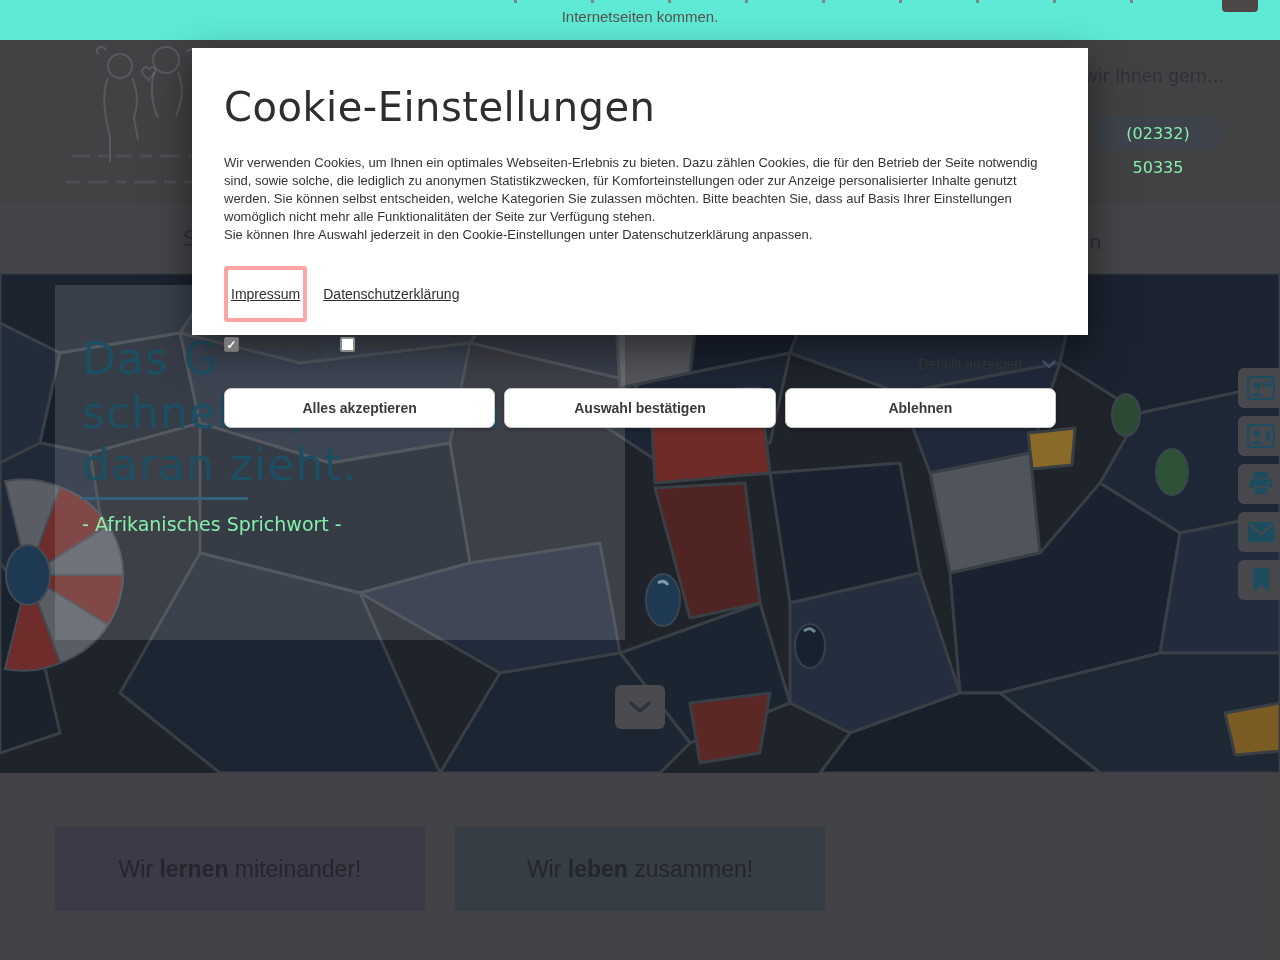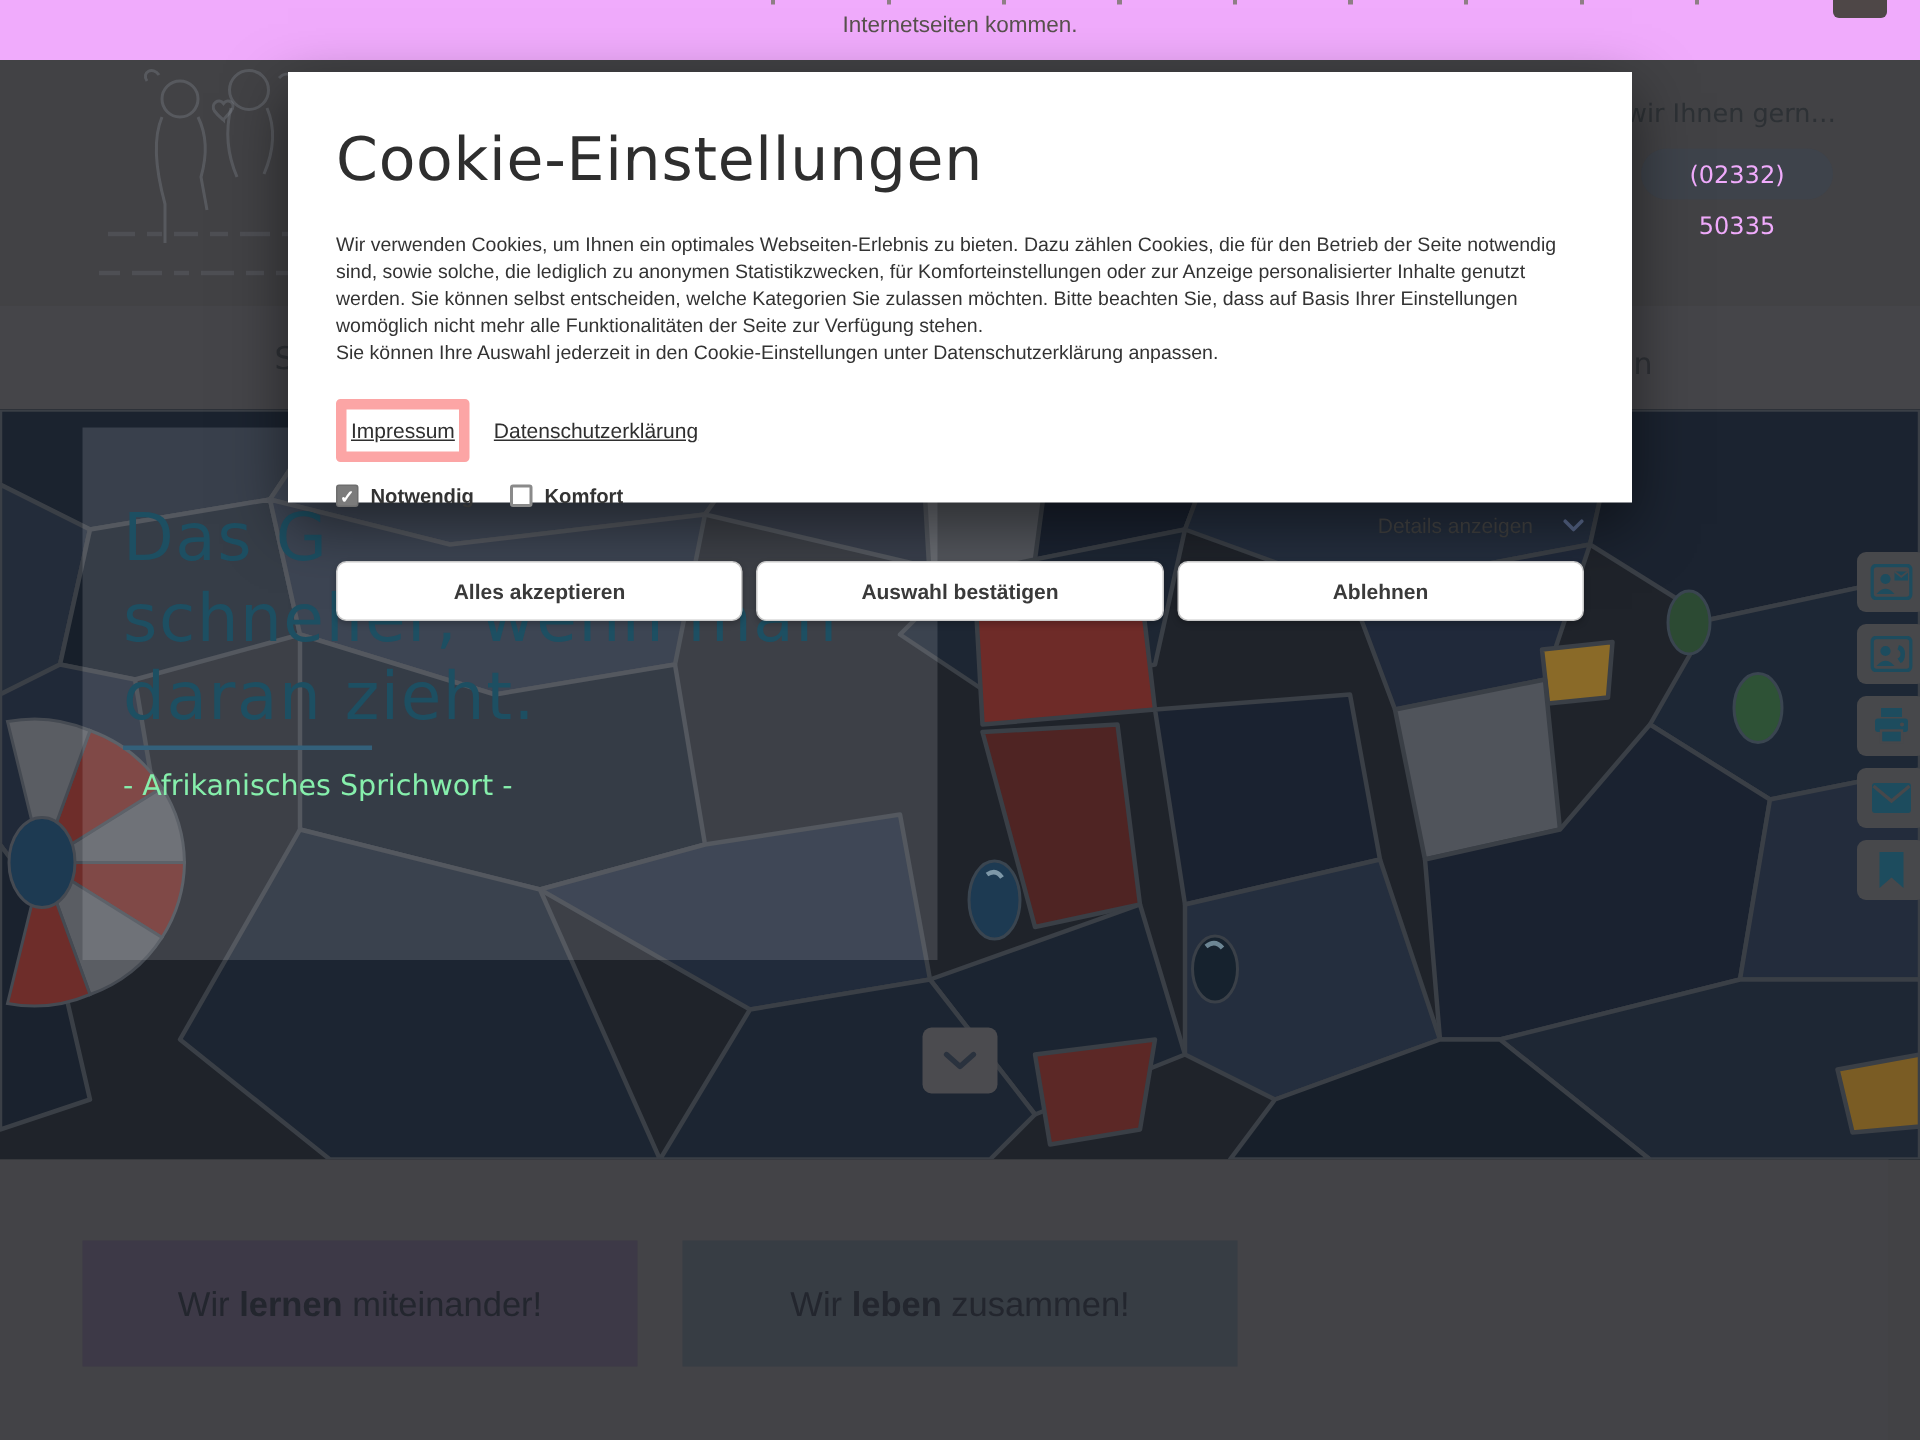--- a/index.html
+++ b/index.html
@@ -1,34 +1,34 @@
 <!DOCTYPE html>
 <html><head>
 <meta charset="utf-8">
 <style>
   html,body{margin:0;padding:0;background:#2b2b2e;}
   *{box-sizing:border-box;font-family:"Liberation Sans",sans-serif;}
   .stage{position:relative;width:1280px;height:960px;overflow:hidden;background:#424245;}
 
   
-  .topbar{position:absolute;left:0;top:0;width:1280px;height:40px;background:#f0abfc;}
+  .topbar{position:absolute;left:0;top:0;width:1280px;height:40px;background:#5eead4;}
   .topbar-marks{position:absolute;left:440px;top:0;width:730px;height:3px;
     background:repeating-linear-gradient(90deg,transparent 0 74px,rgba(125,118,112,.85) 74px 77px);}
   .topbar-text{position:absolute;left:0;top:8px;width:100%;text-align:center;
     font-size:15px;color:#57514d;}
   .topbar-close{position:absolute;left:1222px;top:-14px;width:36px;height:26px;
     background:#4e4747;border-radius:4px;border:none;}
 
   
   .header{position:absolute;left:0;top:40px;width:1280px;height:163px;background:#424245;}
   .logo{position:absolute;left:58px;top:4px;}
   .greeting{position:absolute;right:56px;top:26px;font-size:17px;color:#2d3135;
     font-family:"DejaVu Sans",sans-serif;}
-  .phone-pill{position:absolute;right:58px;top:59px;width:128px;height:34px;border-radius:17px;
-    background:#3e434b;color:#f0abfc;font-size:16px;text-align:center;line-height:34px;
+  .phone-pill{position:absolute;right:58px;top:76px;width:128px;height:34px;border-radius:17px;
+    background:#3e434b;color:#86efac;font-size:16px;text-align:center;line-height:34px;
     font-family:"DejaVu Sans",sans-serif;border:none;}
   .header-rule{position:absolute;left:55px;top:201px;width:1170px;height:3px;background:#44395a;}
 
   
   .nav{position:absolute;left:0;top:204px;width:1280px;height:69px;background:#454549;}
   .nav-frag{position:absolute;top:23px;font-size:21px;color:#2f3237;font-family:"DejaVu Sans",sans-serif;}
   .nav-frag.left{left:183px;}
   .nav-frag.right{left:1089px;top:26px;font-size:20px;}
 
   
@@ -60,21 +60,21 @@
   .tile3{left:855px;background:#3d3947;}
 
   
   .dialog{position:absolute;left:192px;top:48px;width:896px;height:287px;background:#ffffff;
     box-shadow:0 14px 38px rgba(0,0,0,.5);z-index:10;padding:0 32px;}
   .dlg-title{margin-top:36px;font-family:"DejaVu Sans",sans-serif;font-size:40px;
     font-weight:500;color:#2e2e2e;letter-spacing:.5px;}
   .dlg-body{margin-top:24px;font-size:13px;line-height:18px;color:#333;}
   .dlg-links{margin-top:22px;display:flex;gap:16px;align-items:center;}
   .dlg-link{font-size:14px;color:#2f2f2f;text-decoration:underline;background:none;cursor:pointer;}
-  .dlg-link.focused{border:7px solid #fca5a5;border-radius:3px;padding:6px 3px;}
+  .dlg-link.focused{border:4px solid #fca5a5;border-radius:3px;padding:16px 3px;}
   .dlg-checks{margin-top:15px;display:flex;gap:24px;align-items:center;}
   .chk{display:flex;align-items:center;gap:8px;font-size:13.5px;font-weight:700;color:#333;}
   .box{width:15px;height:15px;border-radius:2px;}
   .box.on{background:#7b7b7b;border:1px solid #6e6e6e;color:#fff;font-size:12px;
     line-height:14px;text-align:center;font-weight:700;}
   .box.off{background:#fff;border:2px solid #8a8a8a;}
   .dlg-details{margin-top:4px;display:flex;justify-content:flex-end;align-items:center;gap:20px;
     font-size:14px;color:#333;}
   .dlg-buttons{margin-top:16px;display:flex;gap:9px;align-items:flex-end;}
   .dlg-btn{flex:1;height:40px;background:#fff;border:1px solid #c9c9c9;border-radius:7px;

